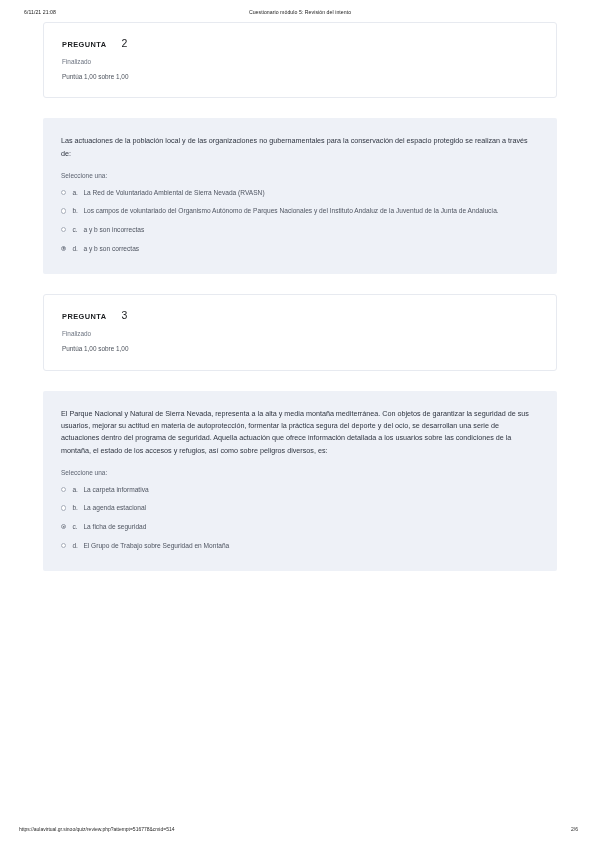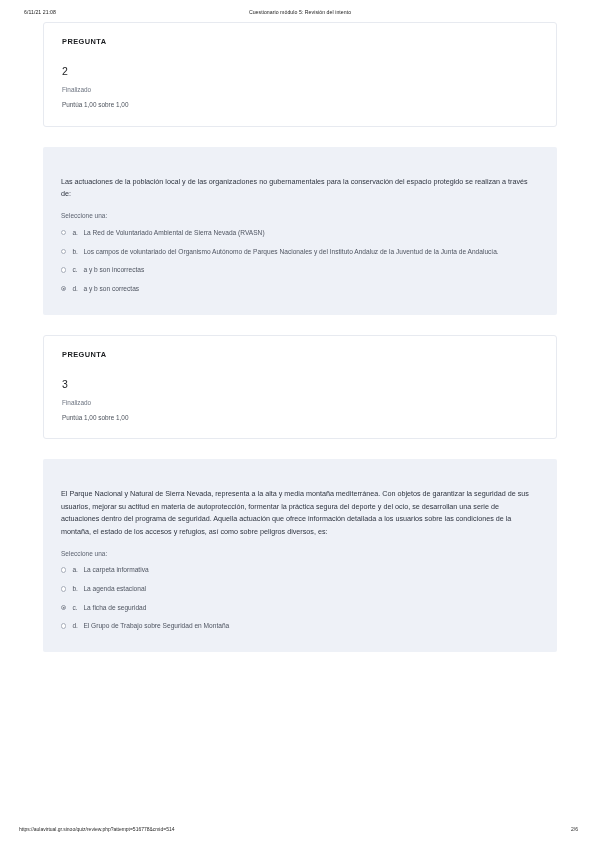--- a/index.html
+++ b/index.html
@@ -59,22 +59,21 @@
   }
   .q-meta-title {
     font-size: 7.4px;
     font-weight: bold;
     color: #1b1d20;
     letter-spacing: 0.45px;
     margin: 0 0 10px 0;
     line-height: 1;
     display: flex;
     align-items: baseline;
-    gap: 21px;
-    flex-direction: column;
+    gap: 15px;
   }
   .q-meta-title .q-num {
     font-size: 10.5px;
     font-weight: normal;
     letter-spacing: 0;
   }
   .q-meta-state {
     font-size: 6.4px;
     color: #6d7480;
     margin: 0 0 9px 0;
@@ -92,21 +91,21 @@
     background: #eef1f7;
     border-radius: 2px;
     padding: 17px 18px 20px 18px;
     box-sizing: border-box;
     margin-top: 20px;
   }
   .q-text {
     font-size: 7.2px;
     line-height: 1.72;
     color: #2e3440;
-    margin: 12px 0 13px 0;
+    margin: 0 0 13px 0;
     text-align: left;
   }
   .q-prompt {
     font-size: 6.5px;
     color: #5c6370;
     margin: 0 0 8px 0;
     line-height: 1;
   }
 
   .answer-list {

